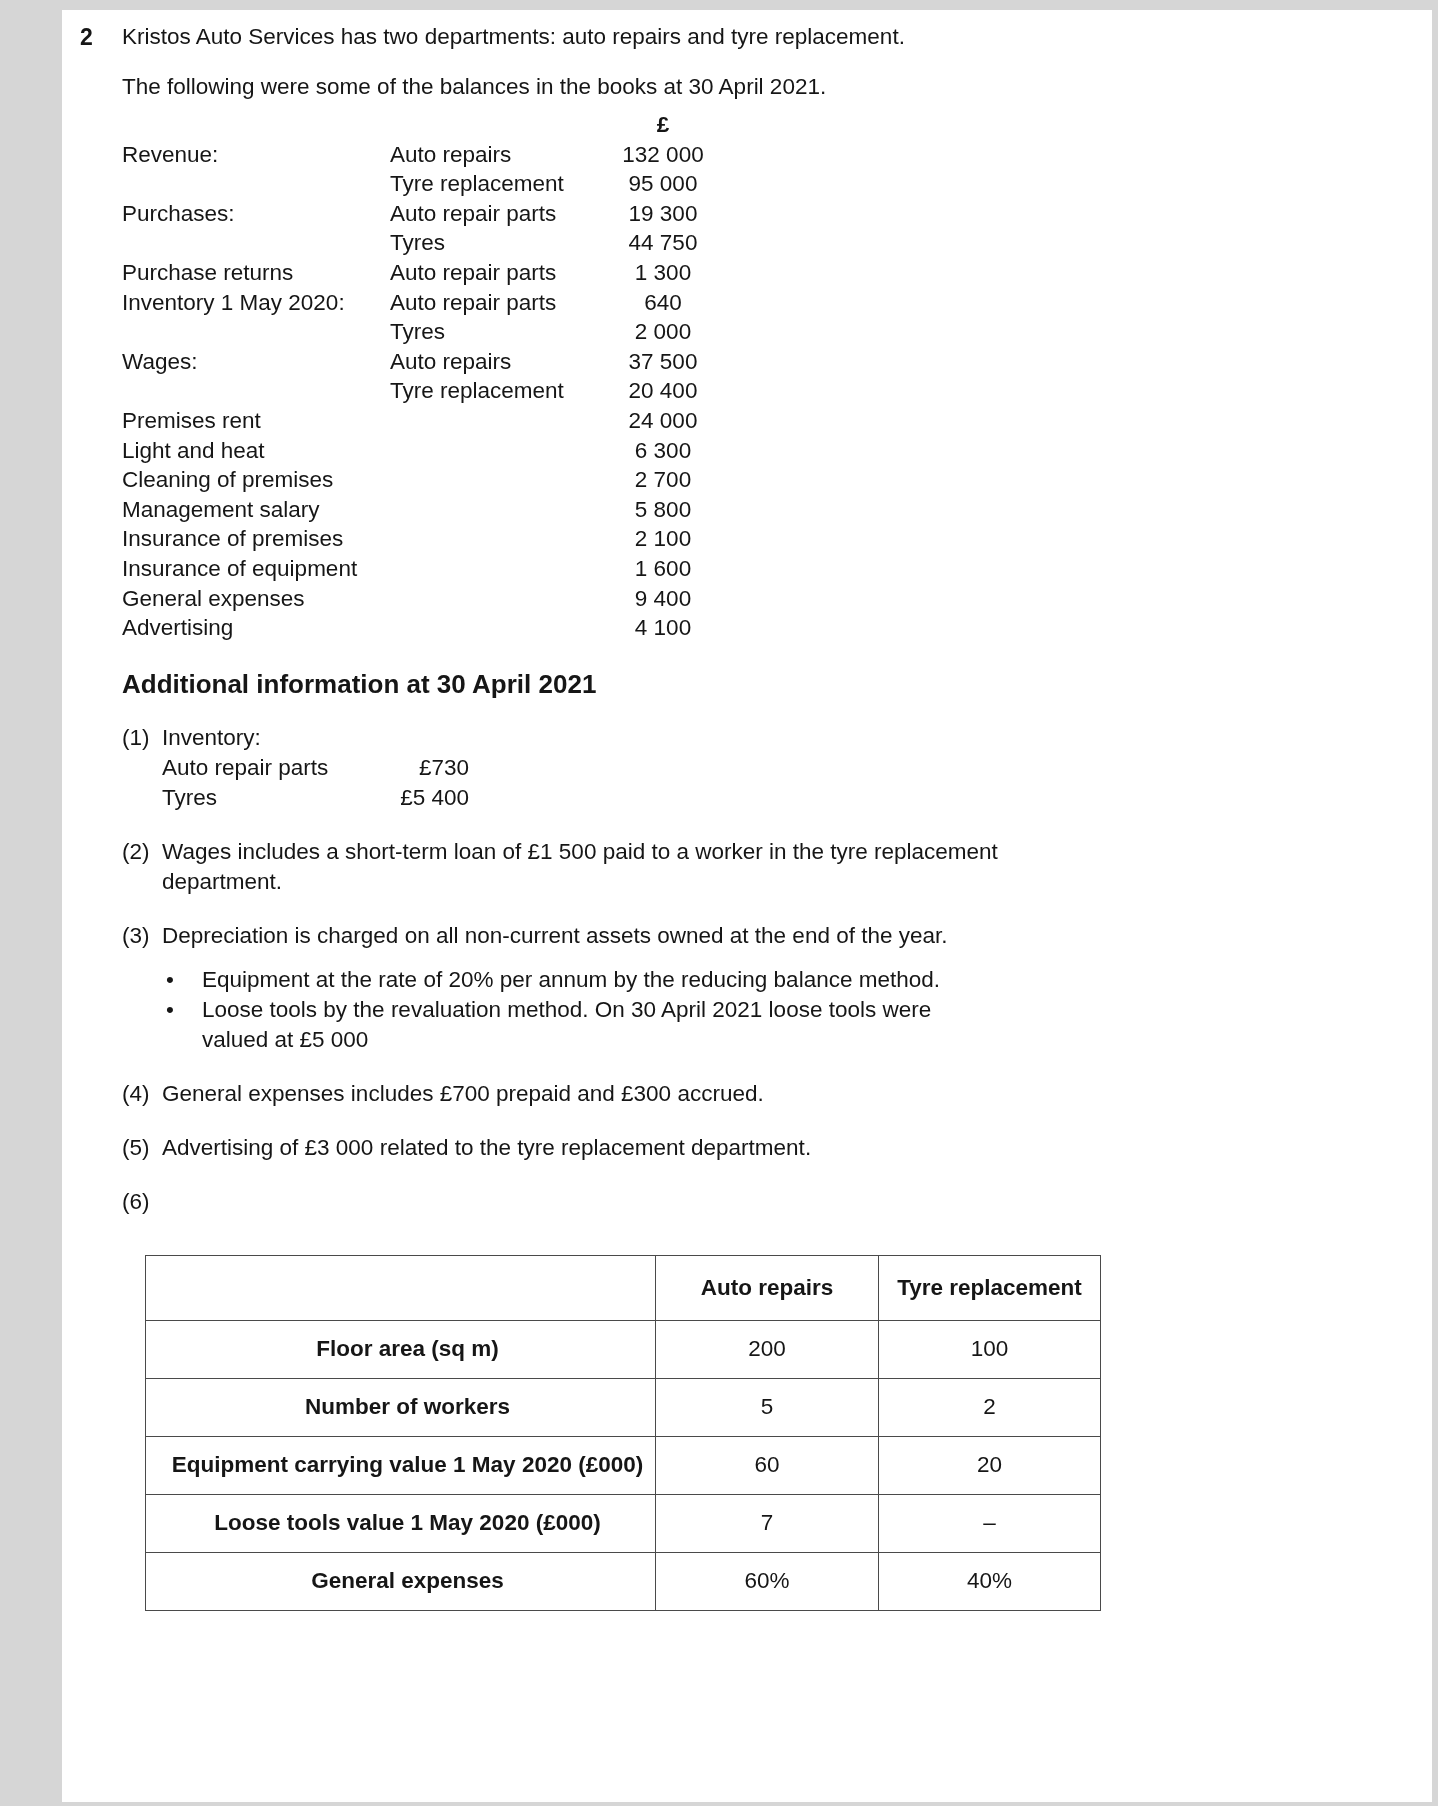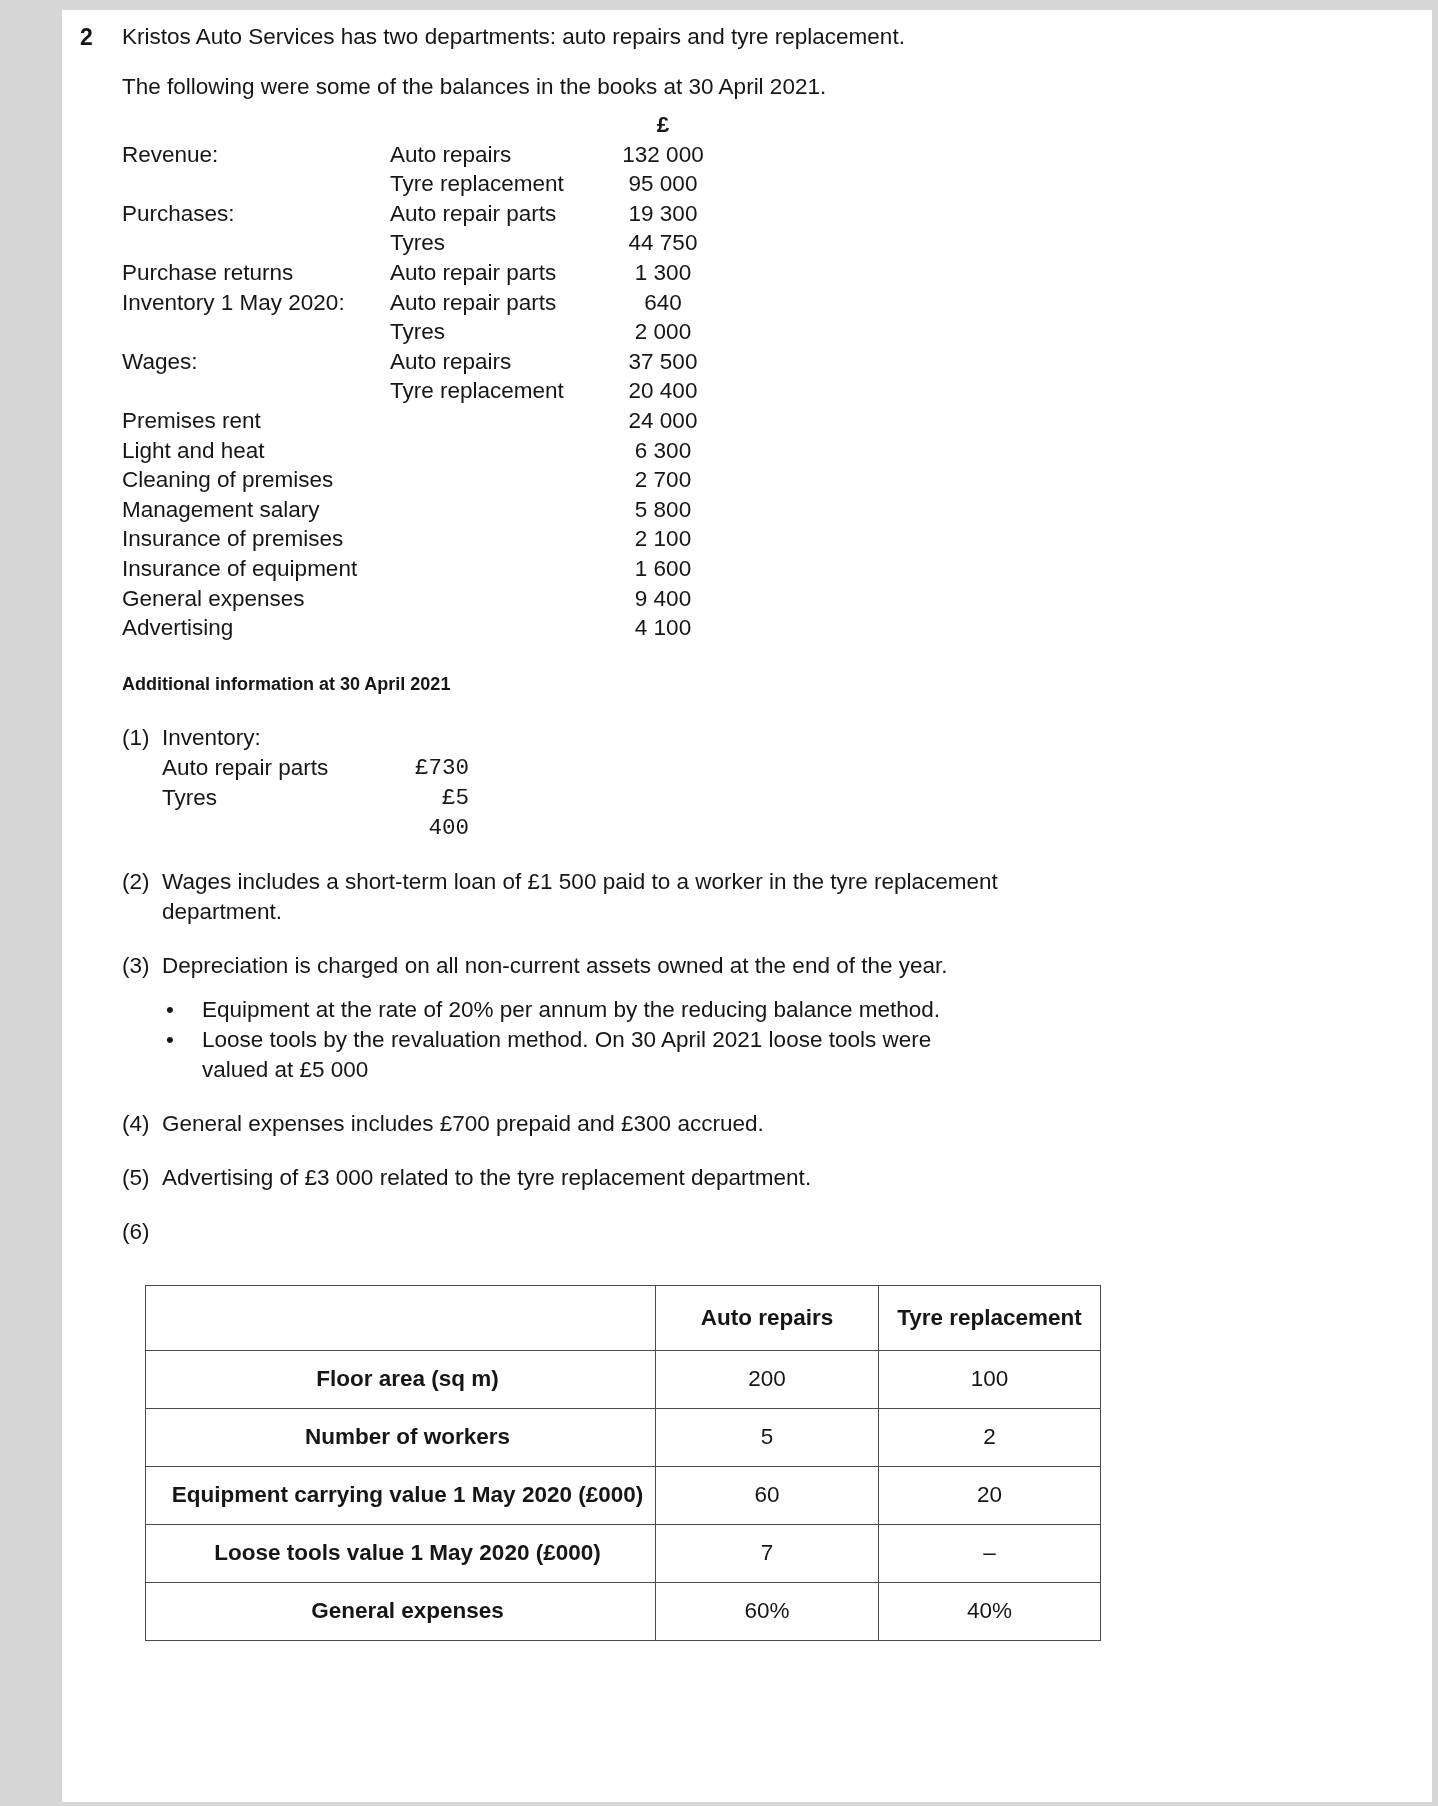--- a/index.html
+++ b/index.html
@@ -39,33 +39,33 @@
     grid-template-columns: 268px 218px 110px;
     line-height: 29.6px;
   }
   .ba { text-align: center; }
   .pound { text-align: center; font-weight: bold; }
 
   
   .add-heading {
     margin-top: 26px;
     font-weight: bold;
-    font-size: 18px;
+    font-size: 26px;
   }
   .note {
     display: flex;
     margin-top: 24px;
   }
   .note-num { width: 40px; flex: 0 0 40px; }
   .note-body { flex: 1; max-width: 860px; }
   .inv-grid {
     display: grid;
     grid-template-columns: 235px 72px;
   }
-  .inv-val { text-align: right; font-family: Liberation Mono, monospace; }
+  .inv-val { text-align: right; }
   .bullets { margin-top: 14px; }
   .bullet { display: flex; }
   .bullet-dot { width: 40px; flex: 0 0 40px; padding-left: 4px; }
   .bullet-text { flex: 1; max-width: 790px; }
 
   
   .info-table {
     border-collapse: collapse;
     margin: 38px 0 0 23px;
     font-size: 22.5px;

